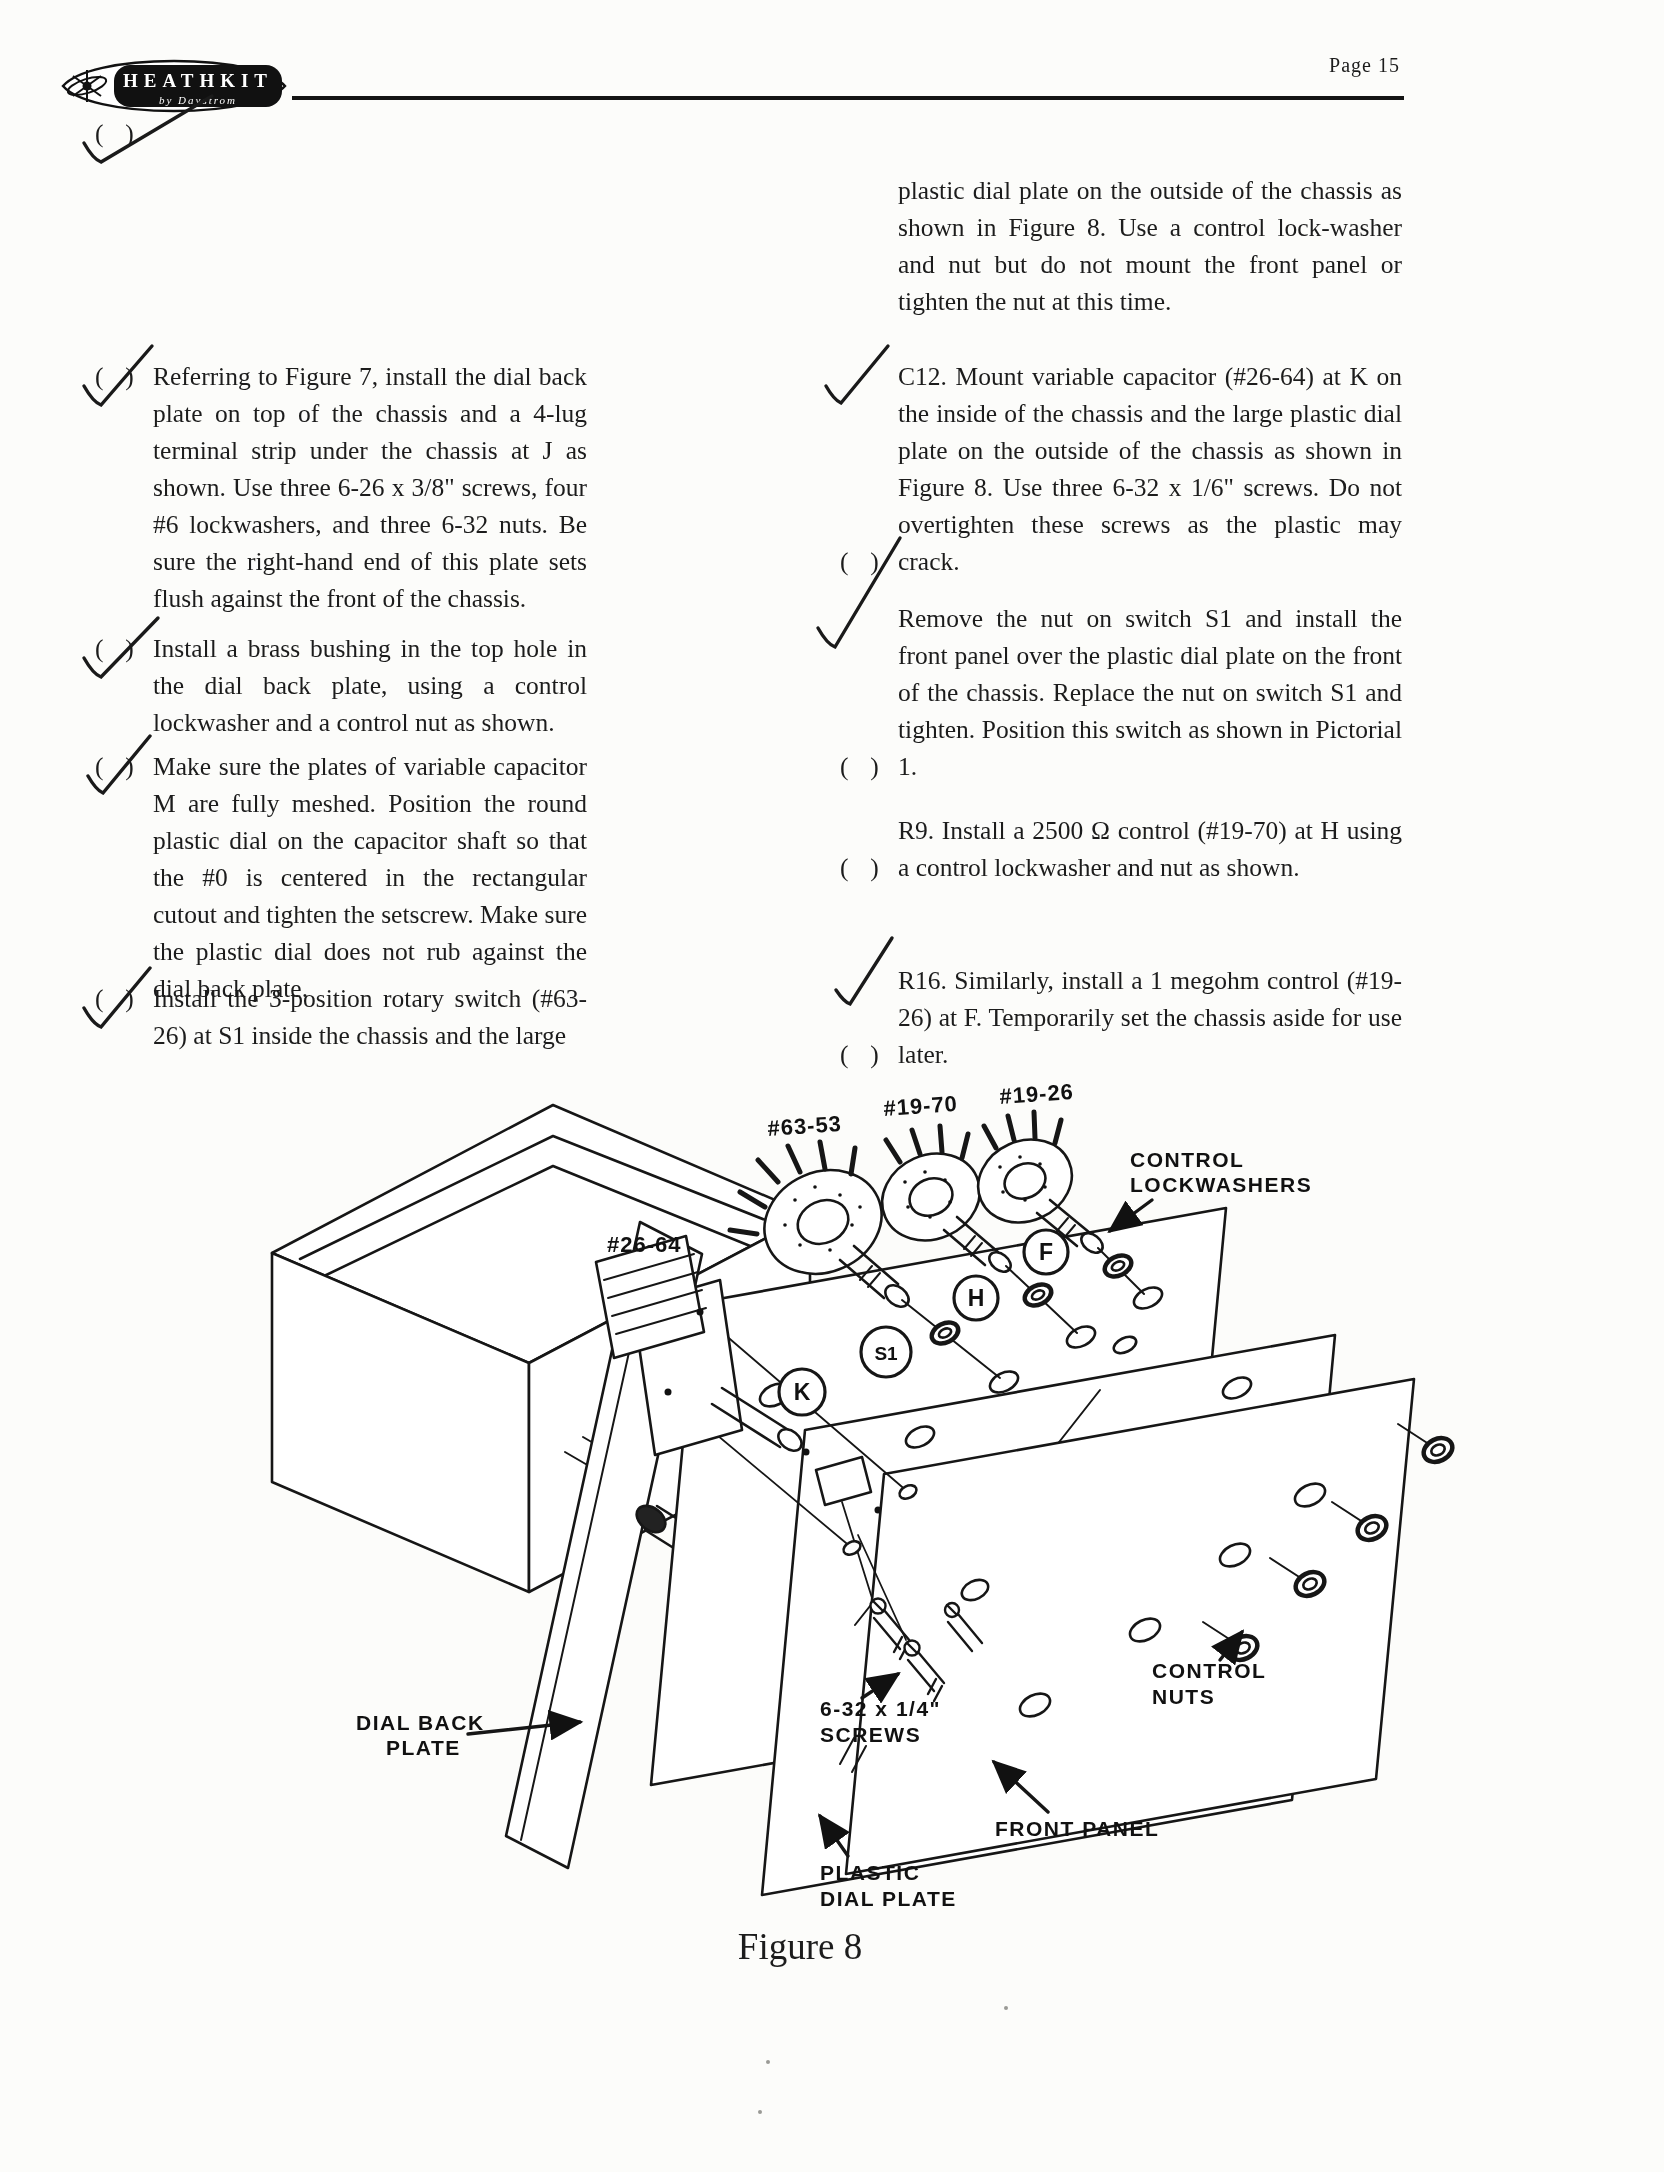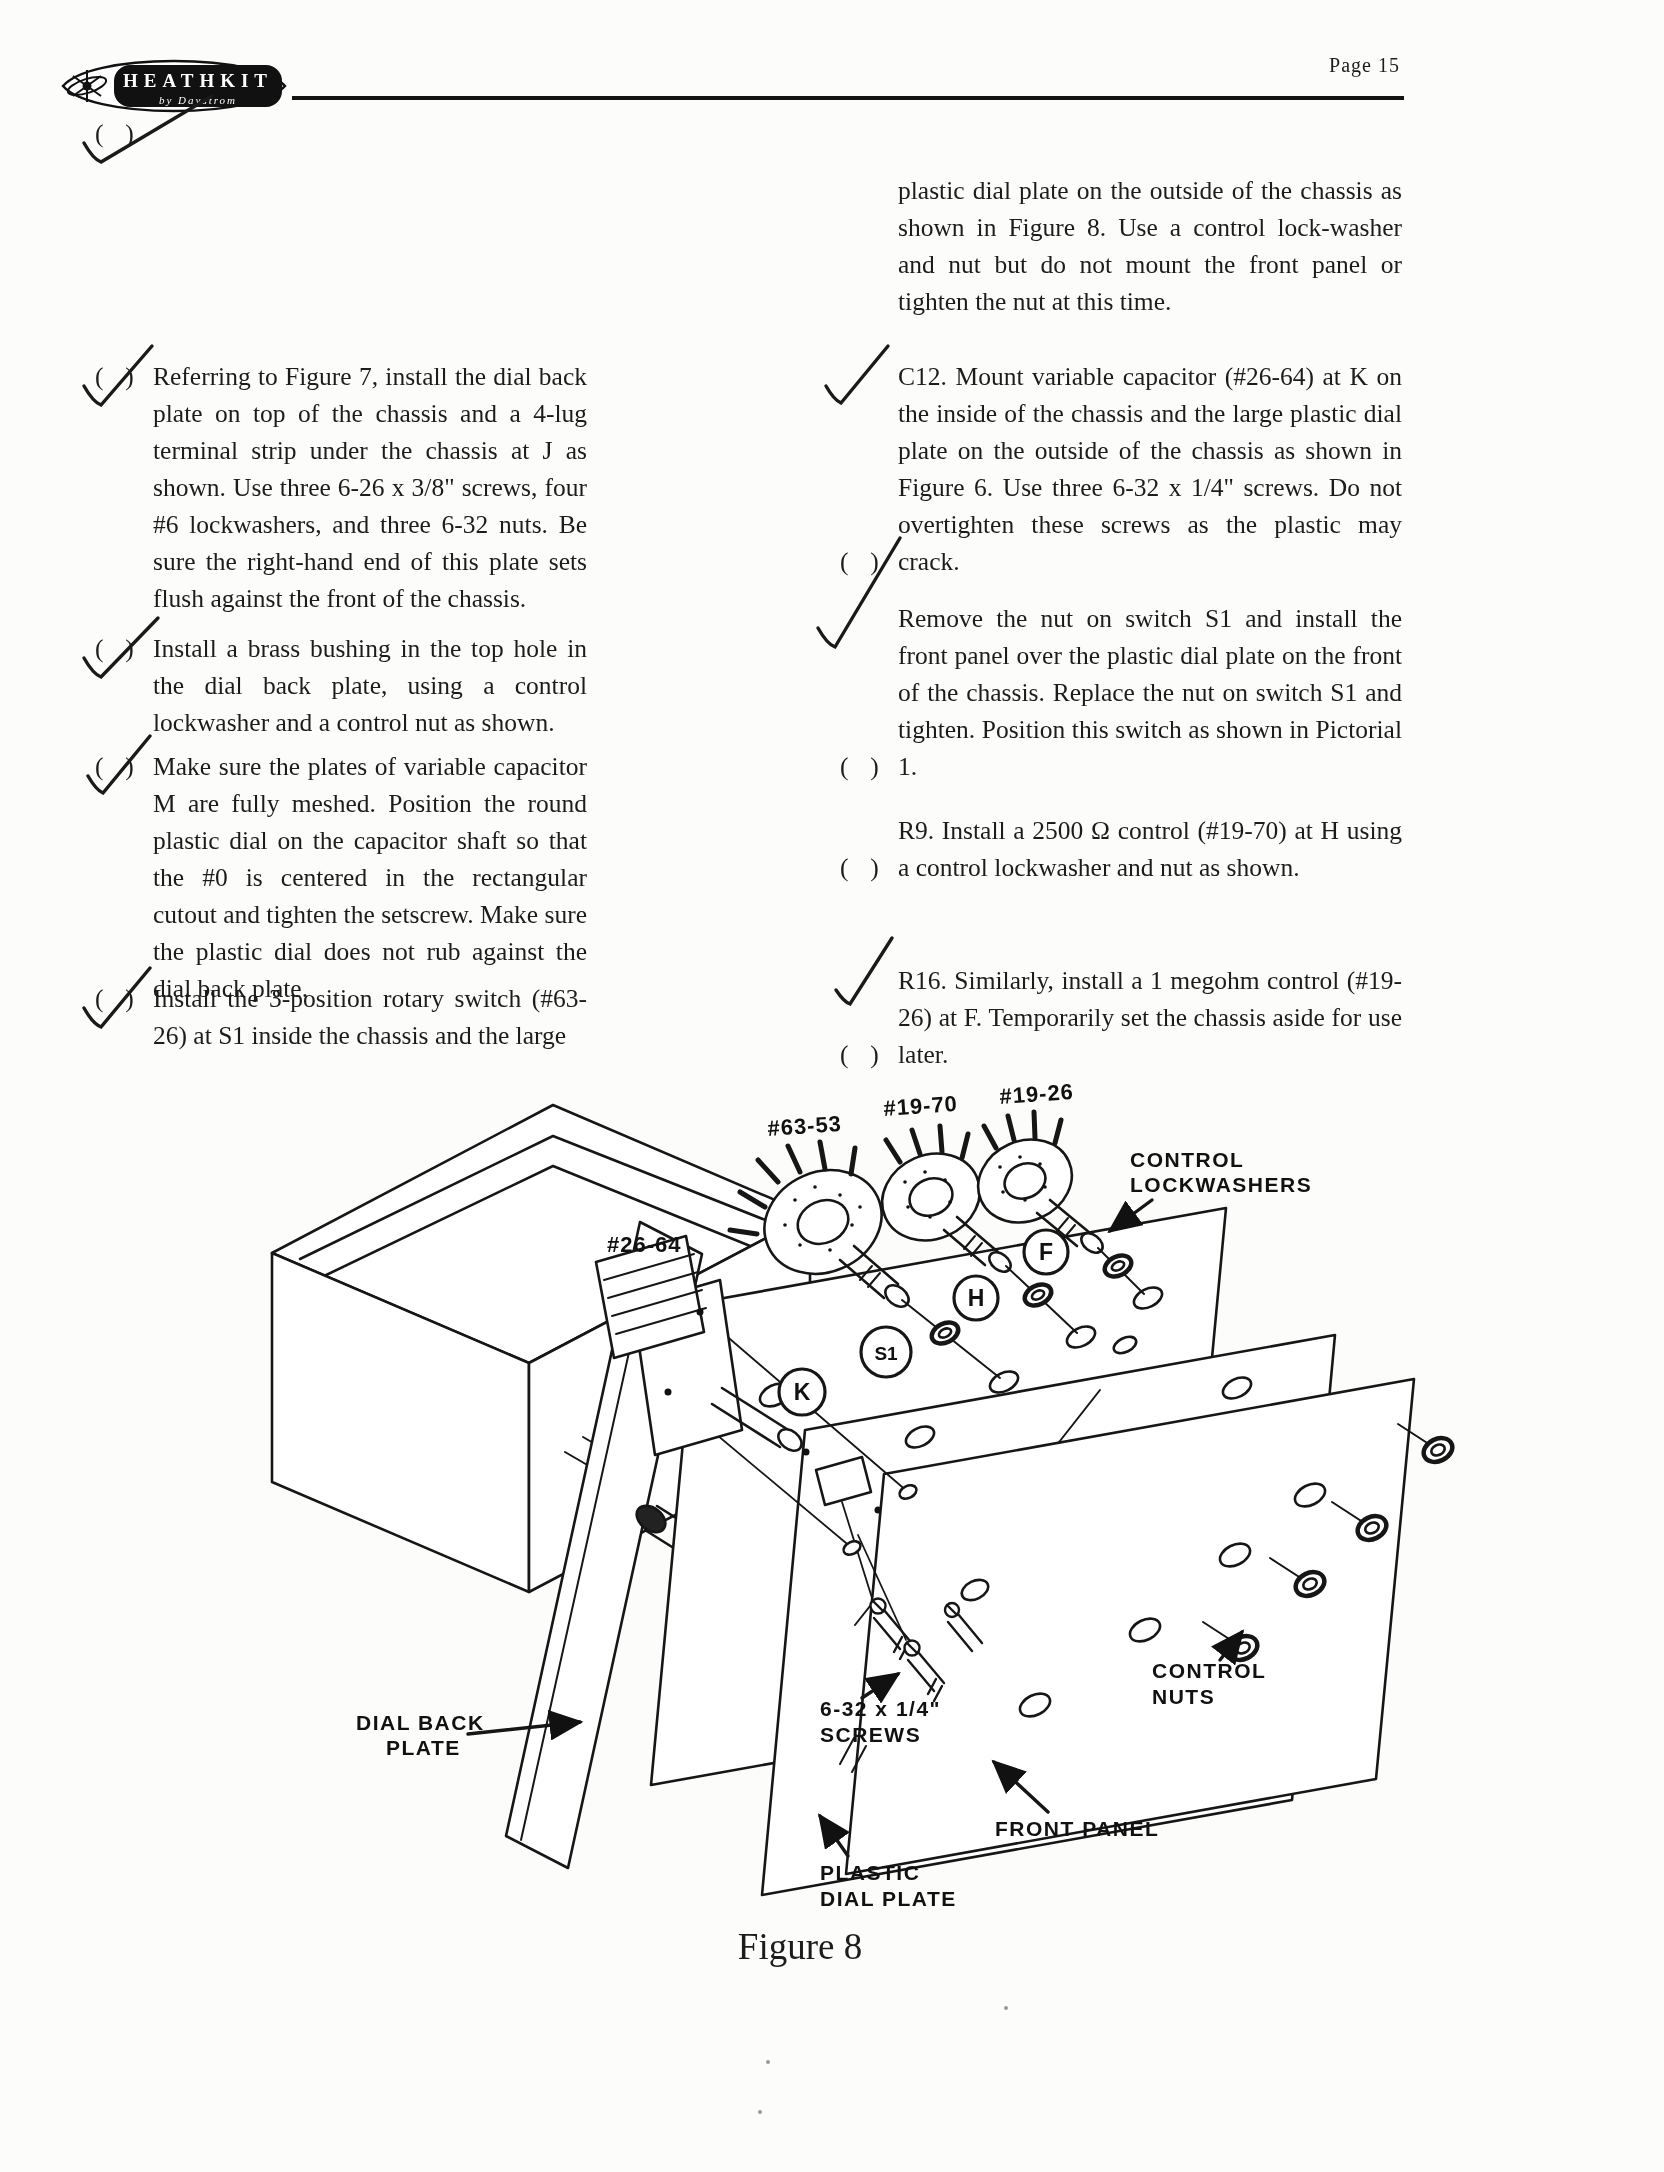--- a/index.html
+++ b/index.html
@@ -63,21 +63,21 @@
     <span class="marker">(  )</span>
     <p class="itext">Install the 3-position rotary switch (#63-26) at S1 inside the chassis and the large</p>
   </div>
 
   <div class="item rcol" style="top:172px">
     <span class="marker"></span>
     <p class="itext">plastic dial plate on the outside of the chassis as shown in Figure 8. Use a control lock-washer and nut but do not mount the front panel or tighten the nut at this time.</p>
   </div>
   <div class="item rcol" style="top:358px">
     <span class="marker">(  )</span>
-    <p class="itext">C12. Mount variable capacitor (#26-64) at K on the inside of the chassis and the large plastic dial plate on the outside of the chassis as shown in Figure 6. Use three 6-32 x 1/4" screws. Do not overtighten these screws as the plastic may crack.</p>
+    <p class="itext">C12. Mount variable capacitor (#26-64) at K on the inside of the chassis and the large plastic dial plate on the outside of the chassis as shown in Figure 8. Use three 6-32 x 1/6" screws. Do not overtighten these screws as the plastic may crack.</p>
   </div>
   <div class="item rcol" style="top:600px">
     <span class="marker">(  )</span>
     <p class="itext">Remove the nut on switch S1 and install the front panel over the plastic dial plate on the front of the chassis. Replace the nut on switch S1 and tighten. Position this switch as shown in Pictorial 1.</p>
   </div>
   <div class="item rcol" style="top:812px">
     <span class="marker">(  )</span>
     <p class="itext">R9. Install a 2500 Ω control (#19-70) at H using a control lockwasher and nut as shown.</p>
   </div>
   <div class="item rcol" style="top:962px">

